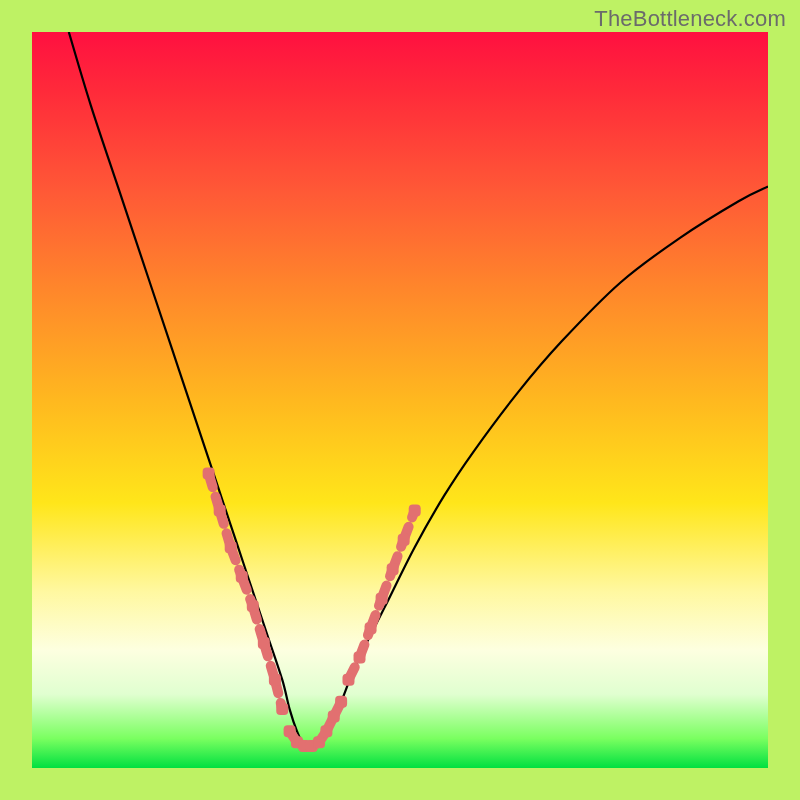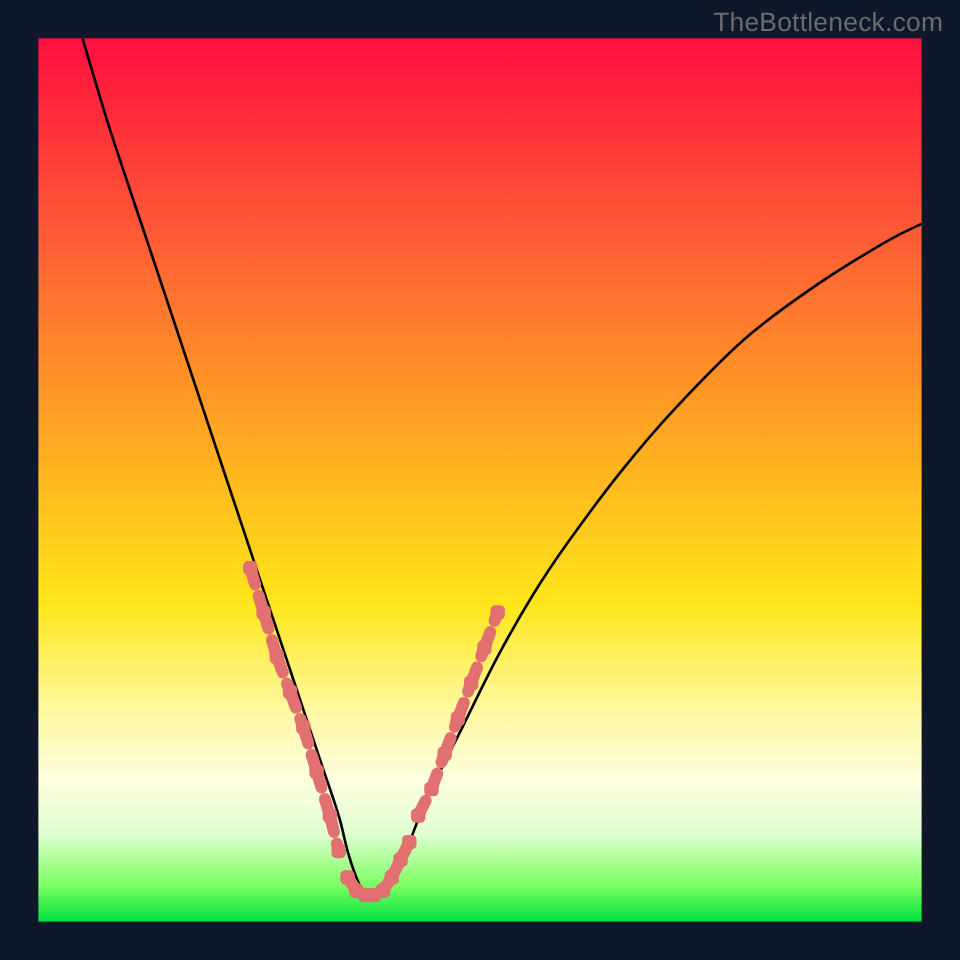--- a/index.html
+++ b/index.html
@@ -10,21 +10,21 @@
     background: #000;
     overflow: hidden;
     font-family: Arial, Helvetica, sans-serif;
   }
   .frame {
     position: absolute;
     top: 0;
     left: 0;
     width: 800px;
     height: 800px;
-    background: #0f172a;
+    background: #bef264;
   }
   .plot-area {
     position: absolute;
     top: 32px;
     left: 32px;
     width: 736px;
     height: 736px;
     
     background: linear-gradient(
       to bottom,

